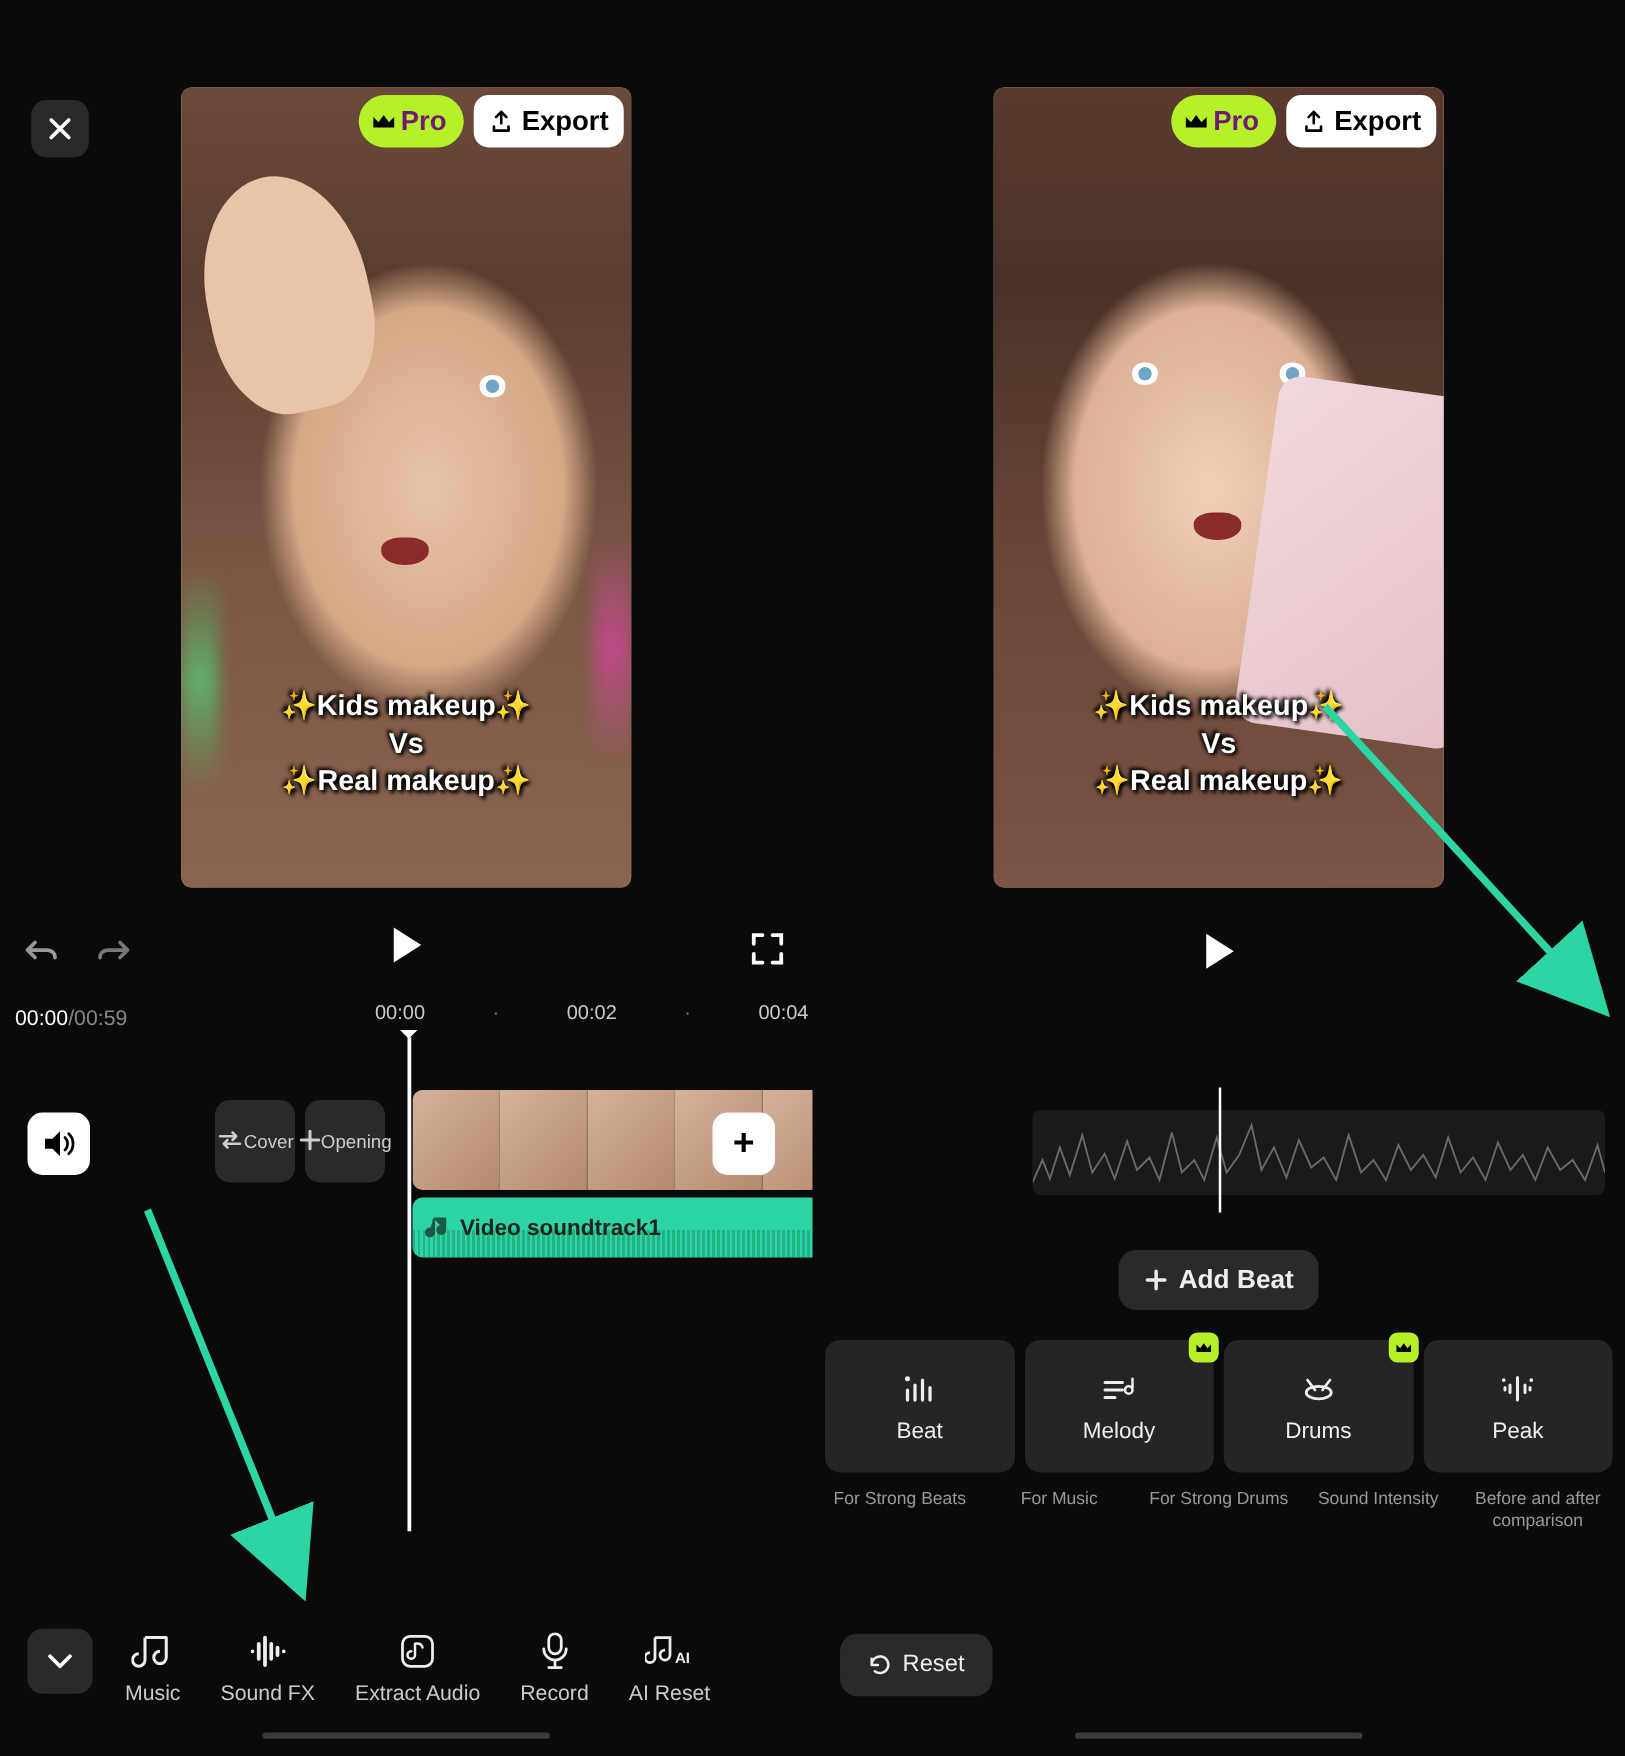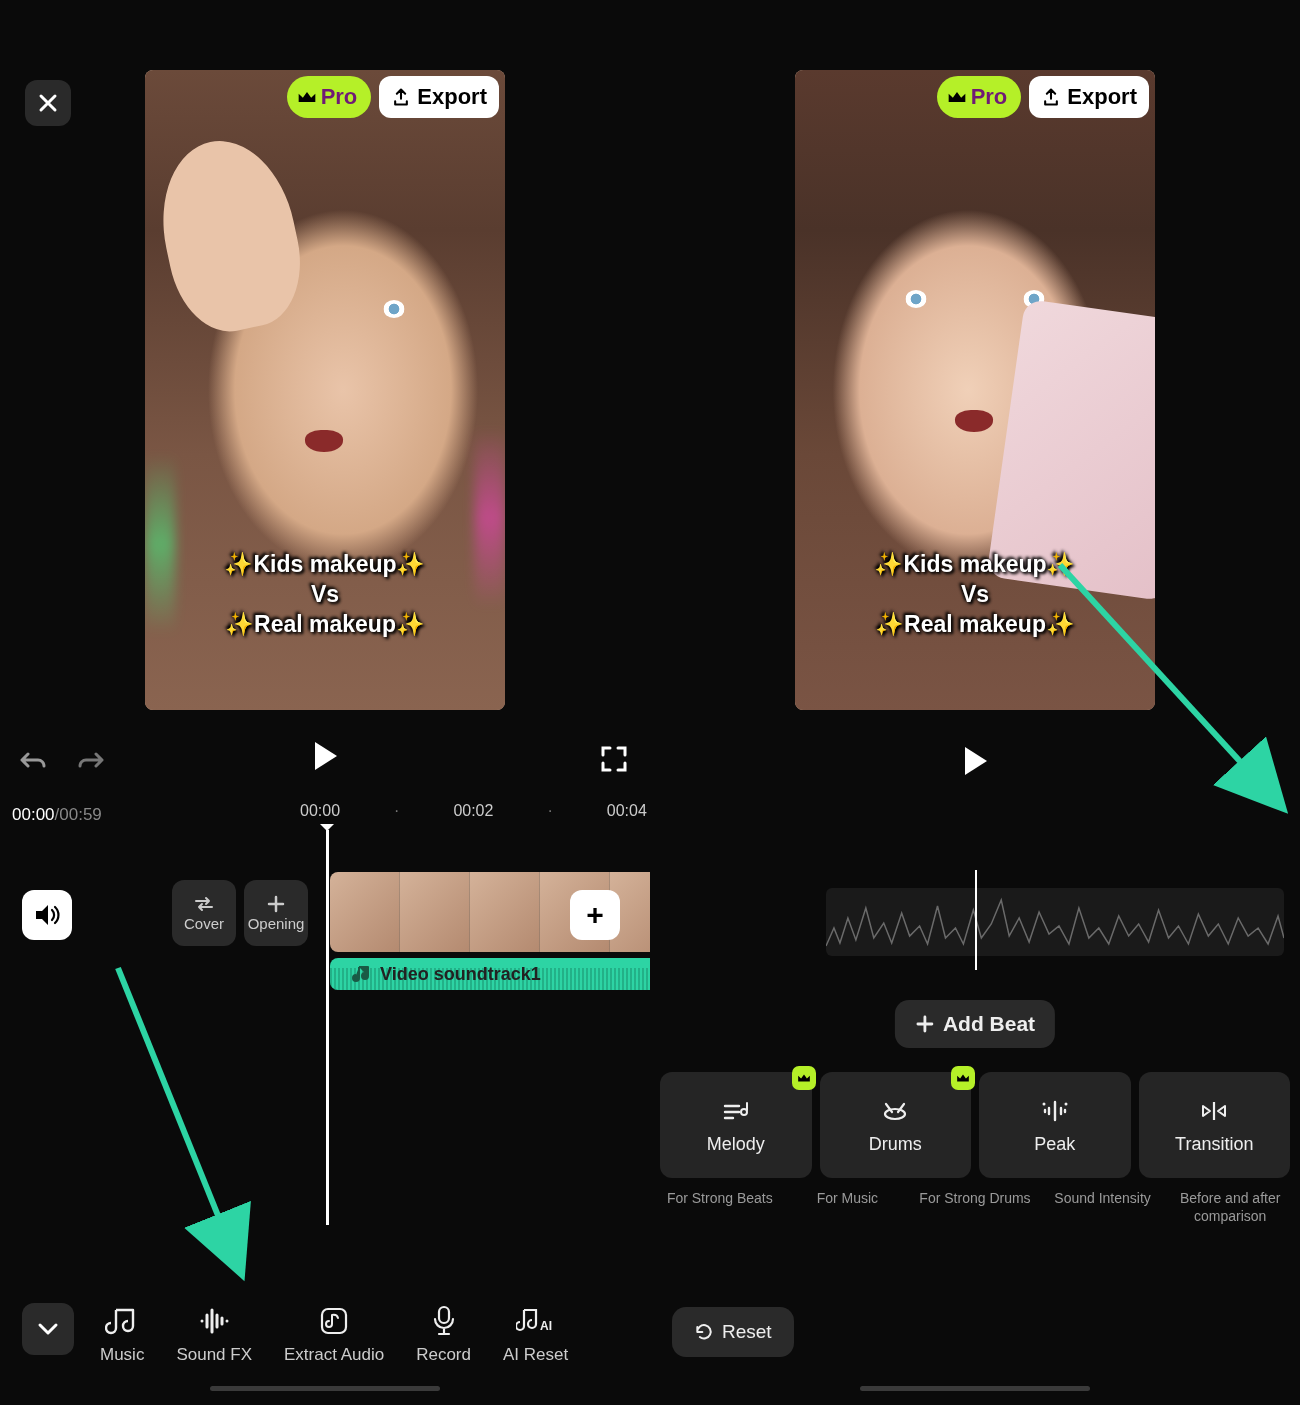--- a/index.html
+++ b/index.html
@@ -86,42 +86,42 @@
   
   
   .time-readout { position:absolute; top:805px; left:12px; font-size:17px; }
   .time-readout .dur { color:#888; }
   .ruler { position:absolute; top:802px; left:300px; right:10px; display:flex; gap:90px; font-size:16px; color:#ccc;}
   .ruler .dot{color:#777; margin:0 -36px;}
   .vol-btn { position:absolute; top:890px; left:22px; width:50px; height:50px; background:#fff; border-radius:12px; display:flex; align-items:center; justify-content:center; color:#000;}
   .cover-chip,.opening-chip{
     position:absolute; top:880px;
     background:#2a2a2a; border-radius:12px;
-    display:flex; flex-direction:column; align-items:center; justify-content:center;
+    display:flex; flex-direction:row; align-items:center; justify-content:center;
     color:#ccc; font-size:15px; padding:8px 10px;
   }
   .cover-chip{left:172px; width:64px; height:66px;}
   .opening-chip{left:244px; width:64px; height:66px;text-align:right;}
   .chip-icon{font-size:18px; margin-bottom:2px;}
   .video-strip {
     position:absolute; top:872px; left:330px; right:0;
     height:80px; display:flex; overflow:hidden;
     border-radius:8px 0 0 8px;
   }
   .thumb { flex:0 0 70px; height:80px; background:linear-gradient(135deg,#d4b299,#b48a70); border-right:1px solid #00000033;}
   .add-btn{
     position:absolute; top:890px; right:30px;
     width:50px; height:50px; background:#fff; border-radius:12px;
     display:flex; align-items:center; justify-content:center;
     color:#000; font-size:30px; font-weight:700;
   }
   .audio-track{
-    position:absolute; top:958px; left:330px; right:0; height:32px;
+    position:absolute; top:958px; left:330px; right:0; height:48px;
     background:#2dd4a4; border-radius:8px 0 0 8px;
-    display:flex; align-items:center; gap:8px; padding:0 22px;
+    display:flex; align-items:center; gap:8px; padding:0 10px;
     overflow:hidden;
   }
   .audio-track .wave{
     position:absolute; left:0; right:0; bottom:0; height:22px;
     background: repeating-linear-gradient(90deg,#1a9470 0 2px, transparent 2px 4px);
     opacity:.55;
   }
   .audio-label{position:relative; color:#222; font-weight:600; font-size:18px;}
   .playhead{position:absolute; top:830px; left:326px; width:3px; height:395px; background:#fff;}
   .playhead::before{content:""; position:absolute; top:-6px; left:-6px; border:7px solid transparent; border-top-color:#fff;}
@@ -423,20 +423,29 @@
 
   <div class="add-beat">
     <svg width="20" height="20" viewBox="0 0 20 20">
         <path d="M10 3 L10 17 M3 10 L17 10" stroke="#eee" stroke-width="2.8" stroke-linecap="round"></path>
       </svg>
     <span>Add Beat</span>
   </div>
 
   <div class="beat-row">
     <div class="beat-tile">
+      <div class="ico">
+        <svg width="30" height="26" viewBox="0 0 30 26">
+            <circle cx="5" cy="5" r="2" fill="#eee"></circle>
+            <path d="M5 22 L5 14 M11 22 L11 10 M17 22 L17 6 M23 22 L23 12" stroke="#eee" stroke-width="2.6" stroke-linecap="round"></path>
+          </svg>
+      </div>
+      <span>Beat</span>
+    </div>
+    <div class="beat-tile">
       <div class="crown-badge">
           <svg width="14" height="10" viewBox="0 0 24 16">
             <path d="M2 14 L2 4 L7 9 L12 2 L17 9 L22 4 L22 14 Z" fill="#000"></path>
           </svg>
         </div>
       <div class="ico">
         <svg width="30" height="26" viewBox="0 0 30 26">
             <path d="M4 8 L18 8 M4 14 L18 14 M4 20 L12 20" stroke="#eee" stroke-width="2.4" stroke-linecap="round"></path>
             <circle cx="23" cy="14" r="3" stroke="#eee" stroke-width="2" fill="none"></circle>
             <path d="M26 12 L26 5" stroke="#eee" stroke-width="2" stroke-linecap="round"></path>
@@ -460,29 +469,20 @@
     </div>
     <div class="beat-tile">
       <div class="ico">
         <svg width="30" height="26" viewBox="0 0 30 26">
             <path d="M15 4 L15 22 M9 10 L9 16 M21 10 L21 16 M5 12 L5 14 M25 12 L25 14" stroke="#eee" stroke-width="2.4" stroke-linecap="round"></path>
             <circle cx="4" cy="6" r="1.5" fill="#eee"></circle>
             <circle cx="26" cy="6" r="1.5" fill="#eee"></circle>
           </svg>
       </div>
       <span>Peak</span>
-    </div>
-    <div class="beat-tile">
-      <div class="ico">
-        <svg width="30" height="26" viewBox="0 0 30 26">
-            <path d="M15 4 L15 22" stroke="#eee" stroke-width="2.2"></path>
-            <path d="M4 8 L11 13 L4 18 Z M26 8 L19 13 L26 18 Z" stroke="#eee" stroke-width="2" fill="none" stroke-linejoin="round"></path>
-          </svg>
-      </div>
-      <span>Transition</span>
     </div>
   </div>
   <div class="beat-desc-row">
     <div class="beat-desc">For Strong Beats</div>
     <div class="beat-desc">For Music</div>
     <div class="beat-desc">For Strong Drums</div>
     <div class="beat-desc">Sound Intensity</div>
     <div class="beat-desc">Before and after comparison</div>
   </div>
 

